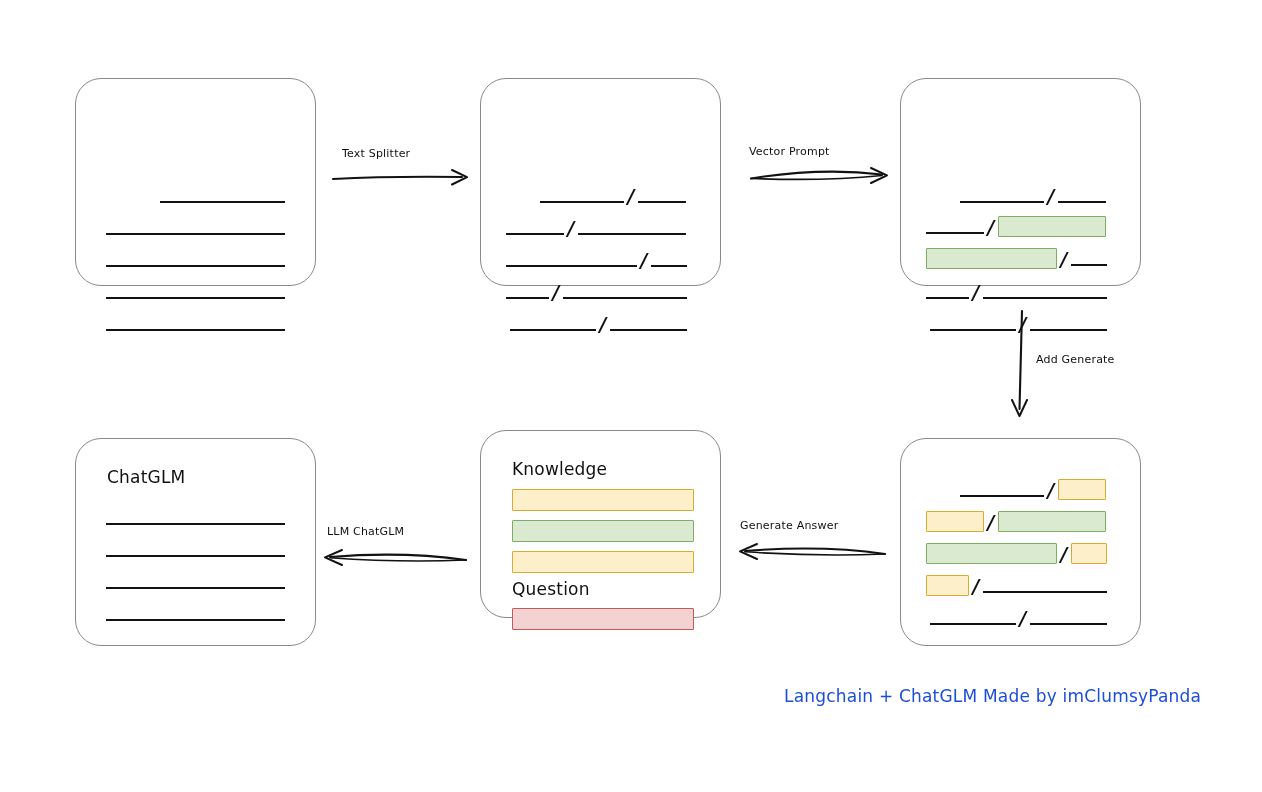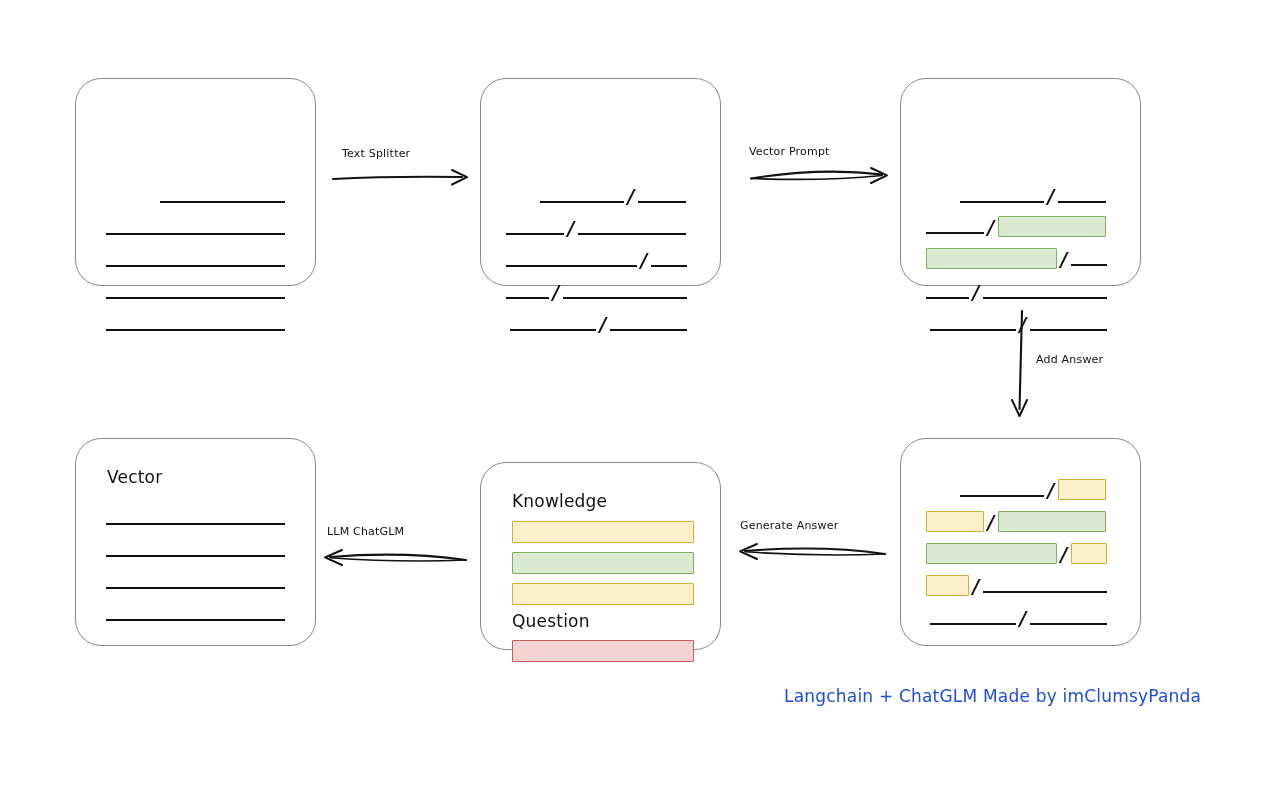--- a/index.html
+++ b/index.html
@@ -225,54 +225,54 @@
       </div>
       <div class="row" style="top:170px;padding:0 25px 0 25px;">
         <div class="spacer" style="width:4px"></div>
         <div class="seg line" style="width:86px"></div>
         <div class="slash">/</div>
         <div class="seg line" style="width:77px"></div>
       </div>
     </div>
   </div>
 
-  <div class="node" style="left:480px;top:462px;width:241px;height:188px;">
+  <div class="node" style="left:480px;top:430px;width:241px;height:188px;">
     <div class="node-inner">
       <div class="box-label" style="left:31px;top:28px;">Knowledge</div>
       <div class="bar" style="left:31px;top:58px;width:182px;"></div>
       <div class="bar green" style="left:31px;top:89px;width:182px;"></div>
       <div class="bar" style="left:31px;top:120px;width:182px;"></div>
       <div class="box-label" style="left:31px;top:148px;">Question</div>
       <div class="bar red" style="left:31px;top:177px;width:182px;"></div>
     </div>
   </div>
 
   <div class="node" style="left:75px;top:438px;width:241px;height:208px;">
     <div class="node-inner">
-      <div class="box-label" style="left:31px;top:28px;">Vector</div>
+      <div class="box-label" style="left:31px;top:28px;">ChatGLM</div>
       <div class="row" style="top:70px;padding:0 30px 0 30px;">
         <div class="seg line" style="width:100%"></div>
       </div>
       <div class="row" style="top:102px;padding:0 30px 0 30px;">
         <div class="seg line" style="width:100%"></div>
       </div>
       <div class="row" style="top:134px;padding:0 30px 0 30px;">
         <div class="seg line" style="width:100%"></div>
       </div>
       <div class="row" style="top:166px;padding:0 30px 0 30px;">
         <div class="seg line" style="width:100%"></div>
       </div>
     </div>
   </div>
 
   <div class="edge-label" style="left:342px;top:147px;">Text Splitter</div>
 
   <div class="edge-label" style="left:749px;top:145px;">Vector Prompt</div>
 
-  <div class="edge-label" style="left:1036px;top:353px;">Add Answer</div>
+  <div class="edge-label" style="left:1036px;top:353px;">Add Generate</div>
 
   <div class="edge-label" style="left:740px;top:519px;">Generate Answer</div>
 
   <div class="edge-label" style="left:327px;top:525px;">LLM ChatGLM</div>
 
   <div class="footer" style="left:784px;top:686px;">Langchain + ChatGLM Made by imClumsyPanda</div>
 
 </div>
 
 </body></html>

